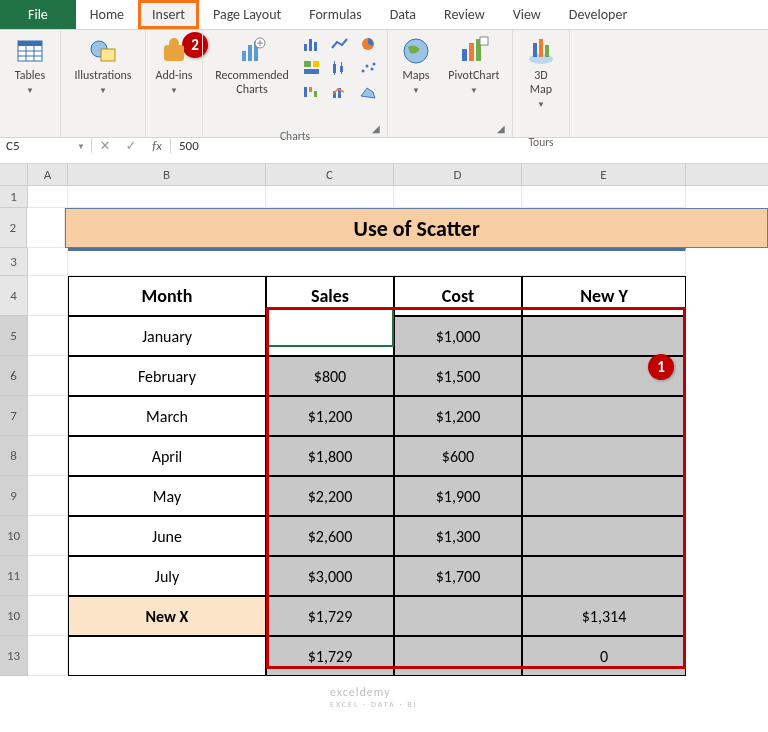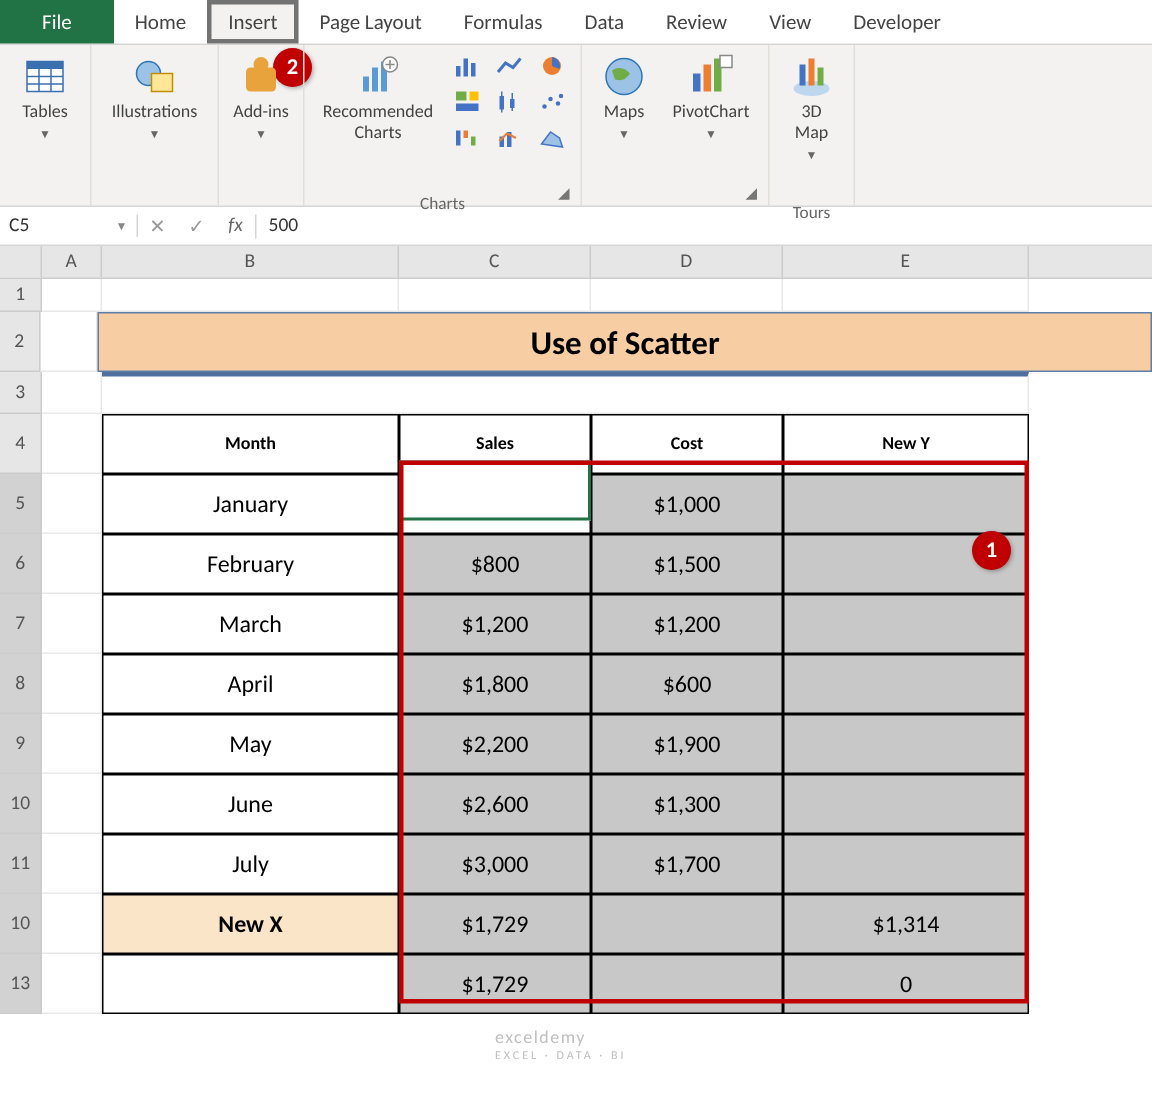--- a/index.html
+++ b/index.html
@@ -3,39 +3,39 @@
 <meta charset="utf-8">
 <style>
 * { box-sizing: border-box; margin: 0; padding: 0; }
 body { font-family: Calibri, "Segoe UI", Arial, sans-serif; font-size: 13px; background: #fff; width: 768px; height: 732px; overflow: hidden; position: relative; color: #333; }
 
 
 .ribbon-tabs { display: flex; background: #fff; height: 30px; align-items: stretch; border-bottom: 1px solid #d5d5d5; }
 .ribbon-tab { padding: 0 14px; display: flex; align-items: center; cursor: pointer; color: #444; font-size: 14px; }
 .ribbon-tab.file { background: #217346; color: #fff; padding: 0 28px; }
 .ribbon-tab.active { background: #f3f2f1; }
-.insert-highlight { border: 3px solid #737373; padding: 6px 11px; position: relative; }
+.insert-highlight { border: 3px solid #f97316; padding: 6px 11px; position: relative; }
 
 
 .ribbon { height: 108px; background: #f3f2f1; border-bottom: 1px solid #d5d5d5; display: flex; }
 .ribbon-group { border-right: 1px solid #e0ded9; padding: 3px 6px 2px; display: flex; flex-direction: column; justify-content: space-between; position: relative; gap: 24px; }
 .ribbon-group-body { display: flex; gap: 4px; flex: 1; align-items: flex-start; }
 .ribbon-group-label { text-align: center; color: #666; font-size: 11.5px; padding: 2px 0 0; }
 .big-btn { display: flex; flex-direction: column; align-items: center; justify-content: flex-start; width: 56px; padding: 2px 2px 0; cursor: pointer; text-align: center; gap: 2px; }
 .big-btn .lbl { font-size: 12px; color: #444; line-height: 1.15; }
 .big-btn .drop { font-size: 8px; color: #666; }
 .icon32 { width: 32px; height: 32px; display: inline-block; }
 .launcher { position: absolute; right: 3px; bottom: 3px; width: 12px; height: 12px; font-size: 10px; color: #777; }
 
 
 .mini-grid { display: grid; grid-template-columns: repeat(3, 26px); grid-template-rows: repeat(3, 22px); gap: 2px; }
 .mini-grid span { display: flex; align-items: center; justify-content: center; cursor: pointer; }
 
 
-.formula-bar { height: 26px; border-bottom: 1px solid #d5d5d5; display: flex; align-items: center; background: #fff; }
+.formula-bar { height: 26px; border-bottom: 1px solid #d5d5d5; display: flex; align-items: flex-start; background: #fff; }
 .name-box { width: 92px; border-right: 1px solid #d5d5d5; display: flex; align-items: center; padding: 0 6px; justify-content: space-between; }
 .name-box .drop { font-size: 8px; color: #888; }
 .fb-btns { display: flex; align-items: center; border-right: 1px solid #d5d5d5; }
 .fb-btns span { width: 26px; text-align: center; color: #999; cursor: pointer; font-size: 13px; }
 .fx { font-style: italic; color: #666 !important; }
 .formula-input { flex: 1; padding: 0 8px; display: flex; align-items: center; }
 
 
 .grid-area { position: relative; }
 .col-headers { display: flex; height: 22px; background: #e6e6e6; border-bottom: 1px solid #ccc; }
@@ -53,21 +53,21 @@
 .row-h.sel { background: #d2d2d2; }
 .cell { border-right: 1px solid #e8e8e8; border-bottom: 1px solid #e8e8e8; display: flex; align-items: center; justify-content: center; font-size: 16px; color: #000; padding: 0 6px; }
 .r-sm { height: 22px; }
 .r-lg { height: 40px; }
 
 
 .title-band { background: #f7cea4; border: 1px solid #5e7ea8; font-size: 22px; font-weight: bold; color: #000; }
 .under-title { border-top: 3px solid #4f6f9e; }
 
 
-.th { border: 1px solid #000; font-weight: bold; font-size: 12px; background: #fff; text-align: right; }
+.th { border: 1px solid #000; font-weight: bold; font-size: 18px; background: #fff; text-align: right; }
 .td { border: 1px solid #000; background: #fff; }
 .sel-area { background: #c8c8c8 !important; }
 .newx-label { background: #fbe5c9 !important; font-weight: bold; }
 
 
 .red-outline { position: absolute; border: 3px solid #c00000; pointer-events: none; }
 .sel1 { left: 266px; top: 143px; width: 420px; height: 362px; }
 .active-cell-outline { position: absolute; border: 2px solid #217346; pointer-events: none; }
 .active-cell { left: 266px; top: 143px; width: 128px; height: 40px; background: #fff; }
 

